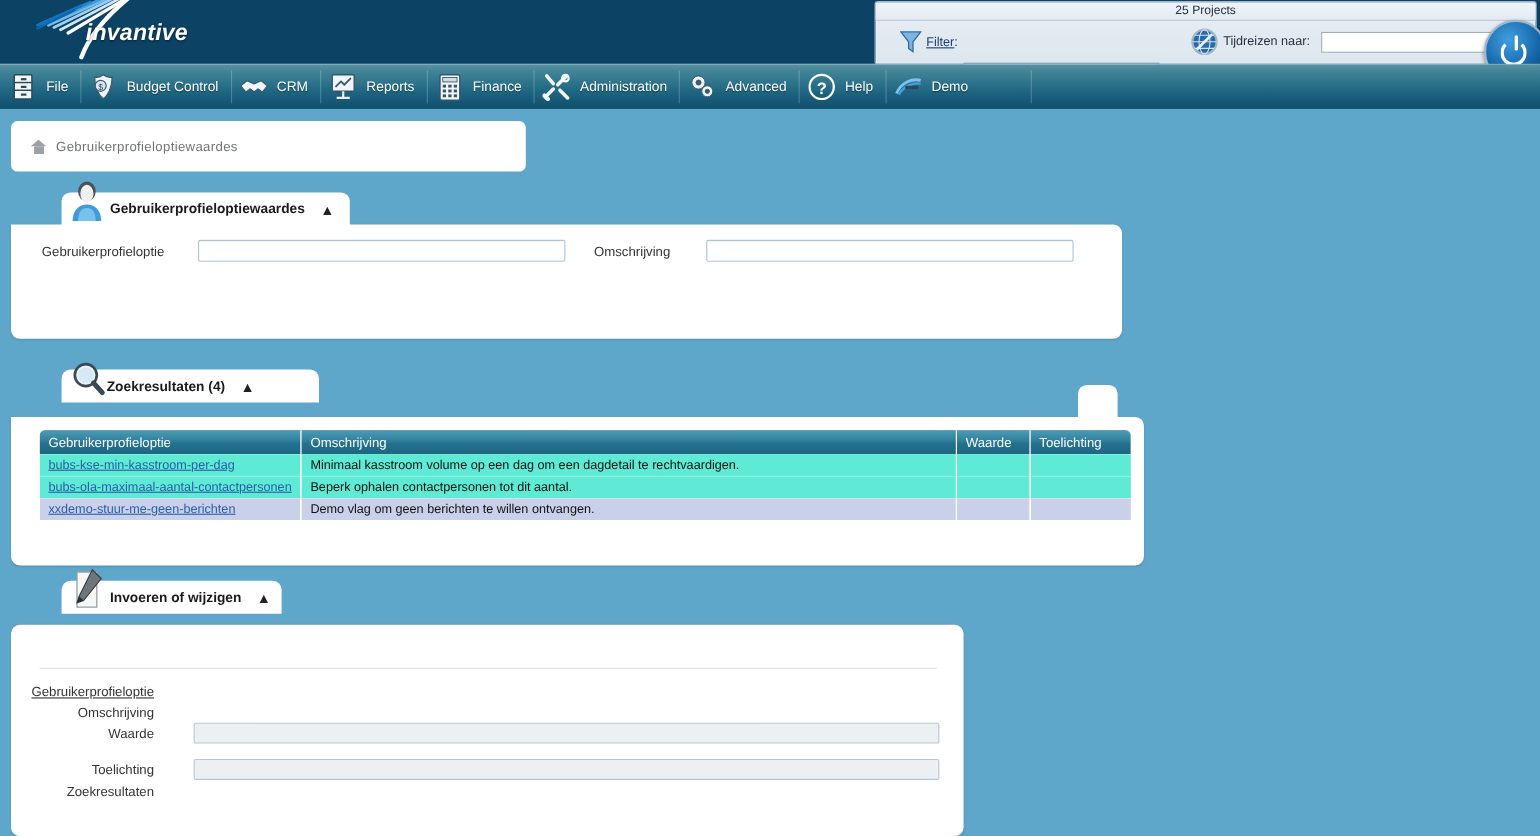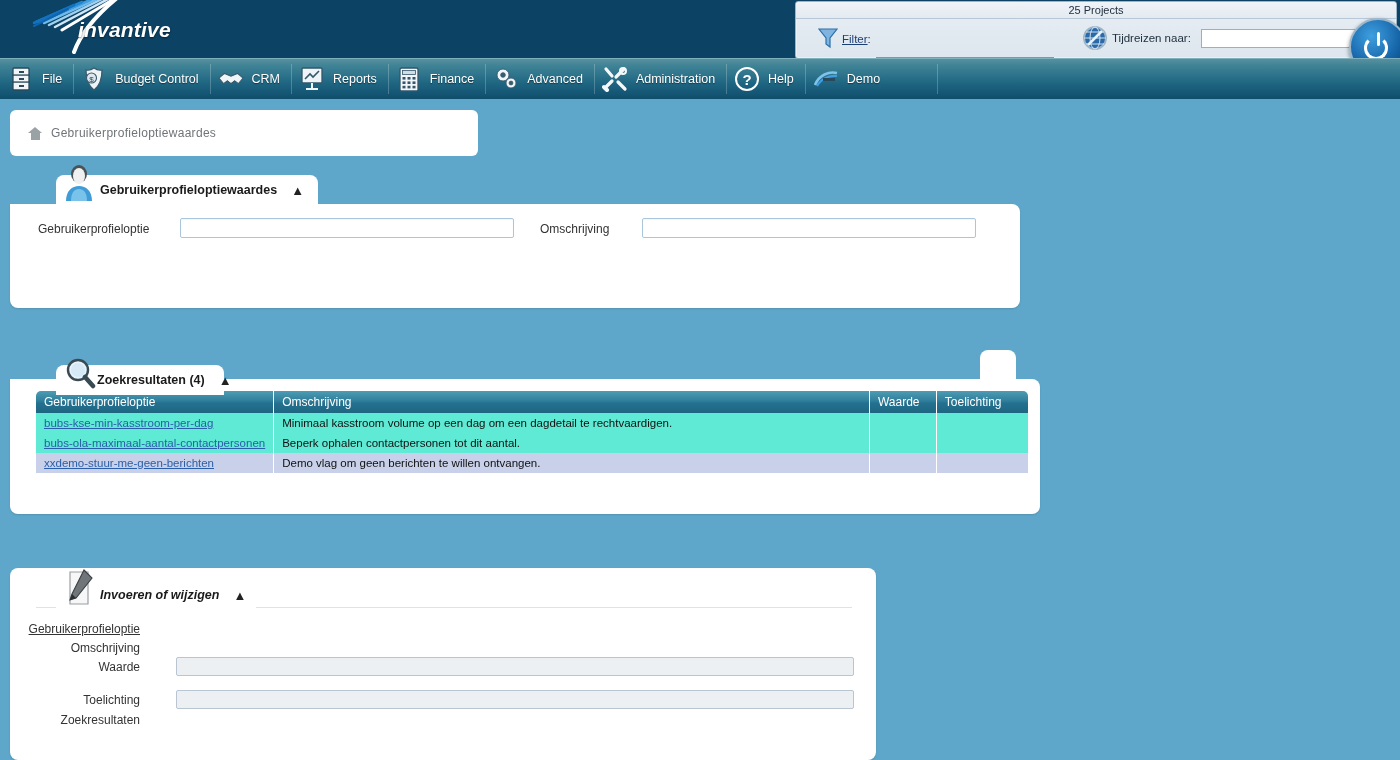--- a/index.html
+++ b/index.html
@@ -184,21 +184,21 @@
     background:linear-gradient(180deg,#f4f4f4,#cacaca);
     border:1px solid #8a8a8a;box-sizing:border-box;
   }
   .sel-rows .arrow:after{
     content:"";position:absolute;left:4px;top:6px;
     border-left:4px solid transparent;border-right:4px solid transparent;
     border-top:4px solid #1a1a1a;
   }
 
   
-  #p2-tab{left:56px;top:365px;width:168px;padding-left:41px;}
+  #p2-tab{left:56px;top:336px;width:234px;padding-left:41px;}
   #p2-ghost{
     position:absolute;left:980px;top:350px;width:36px;height:30px;
     background:#fff;border-radius:8px 8px 0 0;z-index:3;
   }
   #p2-body{left:10px;top:379px;width:1030px;height:135px;}
 
   table.results{
     position:absolute;left:26px;top:12px;width:992px;
     border-collapse:collapse;font-size:11.5px;
   }
@@ -217,21 +217,21 @@
   table.results td:last-child{border-right:none;}
   table.results tr.odd td{background:#5eead4;}
   table.results tr.even td{background:#c8d1e9;}
   table.results a{color:#2b5ea8;text-decoration:underline;}
   .col-opt{width:216px;}
   .col-oms{width:628px;}
   .col-waarde{width:52px;}
   .col-toel{width:80px;}
 
   
-  #p3-tab{left:56px;top:580px;width:200px;font-style:italic;}
+  #p3-tab{left:56px;top:528px;width:200px;}
   #p3-body{left:10px;top:568px;width:866px;height:192px;}
   .hr-line{position:absolute;left:26px;top:39px;width:816px;height:1px;background:#dfe3e6;}
   .form-lbl{position:absolute;font-size:12px;color:#333;text-align:right;width:140px;}
   .form-lbl.link{color:#333;text-decoration:underline;}
   .ro-input{
     position:absolute;left:166px;height:19px;width:678px;
     background:#edf0f2;border:1px solid #b9c6d2;border-radius:2px;box-sizing:border-box;
   }
 </style>
 </head>
@@ -346,41 +346,41 @@
             <rect x="13.5" y="18.8" width="3" height="2.6"></rect>
         </g>
       </svg>
     </span>
     <span class="mi-label">Finance</span>
   </div>
 
   <div class="menu-item">
     <span class="mi-ico">
       <svg width="26" height="26" viewBox="0 0 26 26">
+        <path d="M4 3 L10 10 M16 16 L23 23" stroke="#f4f8fa" stroke-width="3.2" stroke-linecap="round"></path>
+        <path d="M22 3 L14 11 M10 15 L3 22" stroke="#f4f8fa" stroke-width="3.2" stroke-linecap="round"></path>
+        <circle cx="21" cy="5" r="3" fill="none" stroke="#f4f8fa" stroke-width="2"></circle>
+        <path d="M2 21 L5 24" stroke="#f4f8fa" stroke-width="4" stroke-linecap="round"></path>
+      </svg>
+    </span>
+    <span class="mi-label">Administration</span>
+  </div>
+
+  <div class="menu-item">
+    <span class="mi-ico">
+      <svg width="26" height="26" viewBox="0 0 26 26">
         <g fill="#f1f6f9" stroke="#3a5a6d" stroke-width=".9">
           <circle cx="10" cy="9" r="6"></circle>
             <circle cx="10" cy="9" r="2.3" fill="#3a5a6d"></circle>
           <circle cx="18" cy="17" r="5"></circle>
             <circle cx="18" cy="17" r="1.9" fill="#3a5a6d"></circle>
         </g>
       </svg>
     </span>
     <span class="mi-label">Advanced</span>
-  </div>
-
-  <div class="menu-item">
-    <span class="mi-ico">
-      <svg width="26" height="26" viewBox="0 0 26 26">
-        <path d="M4 3 L10 10 M16 16 L23 23" stroke="#f4f8fa" stroke-width="3.2" stroke-linecap="round"></path>
-        <path d="M22 3 L14 11 M10 15 L3 22" stroke="#f4f8fa" stroke-width="3.2" stroke-linecap="round"></path>
-        <circle cx="21" cy="5" r="3" fill="none" stroke="#f4f8fa" stroke-width="2"></circle>
-        <path d="M2 21 L5 24" stroke="#f4f8fa" stroke-width="4" stroke-linecap="round"></path>
-      </svg>
-    </span>
-    <span class="mi-label">Administration</span>
   </div>
 
   <div class="menu-item">
     <span class="mi-ico">
       <svg width="26" height="26" viewBox="0 0 26 26">
         <circle cx="13" cy="13" r="11" fill="none" stroke="#fff" stroke-width="2"></circle>
         <text x="13" y="19" font-size="15" text-anchor="middle" fill="#fff" font-family="Liberation Sans" font-weight="bold">?</text>
       </svg>
     </span>
     <span class="mi-label">Help</span>

